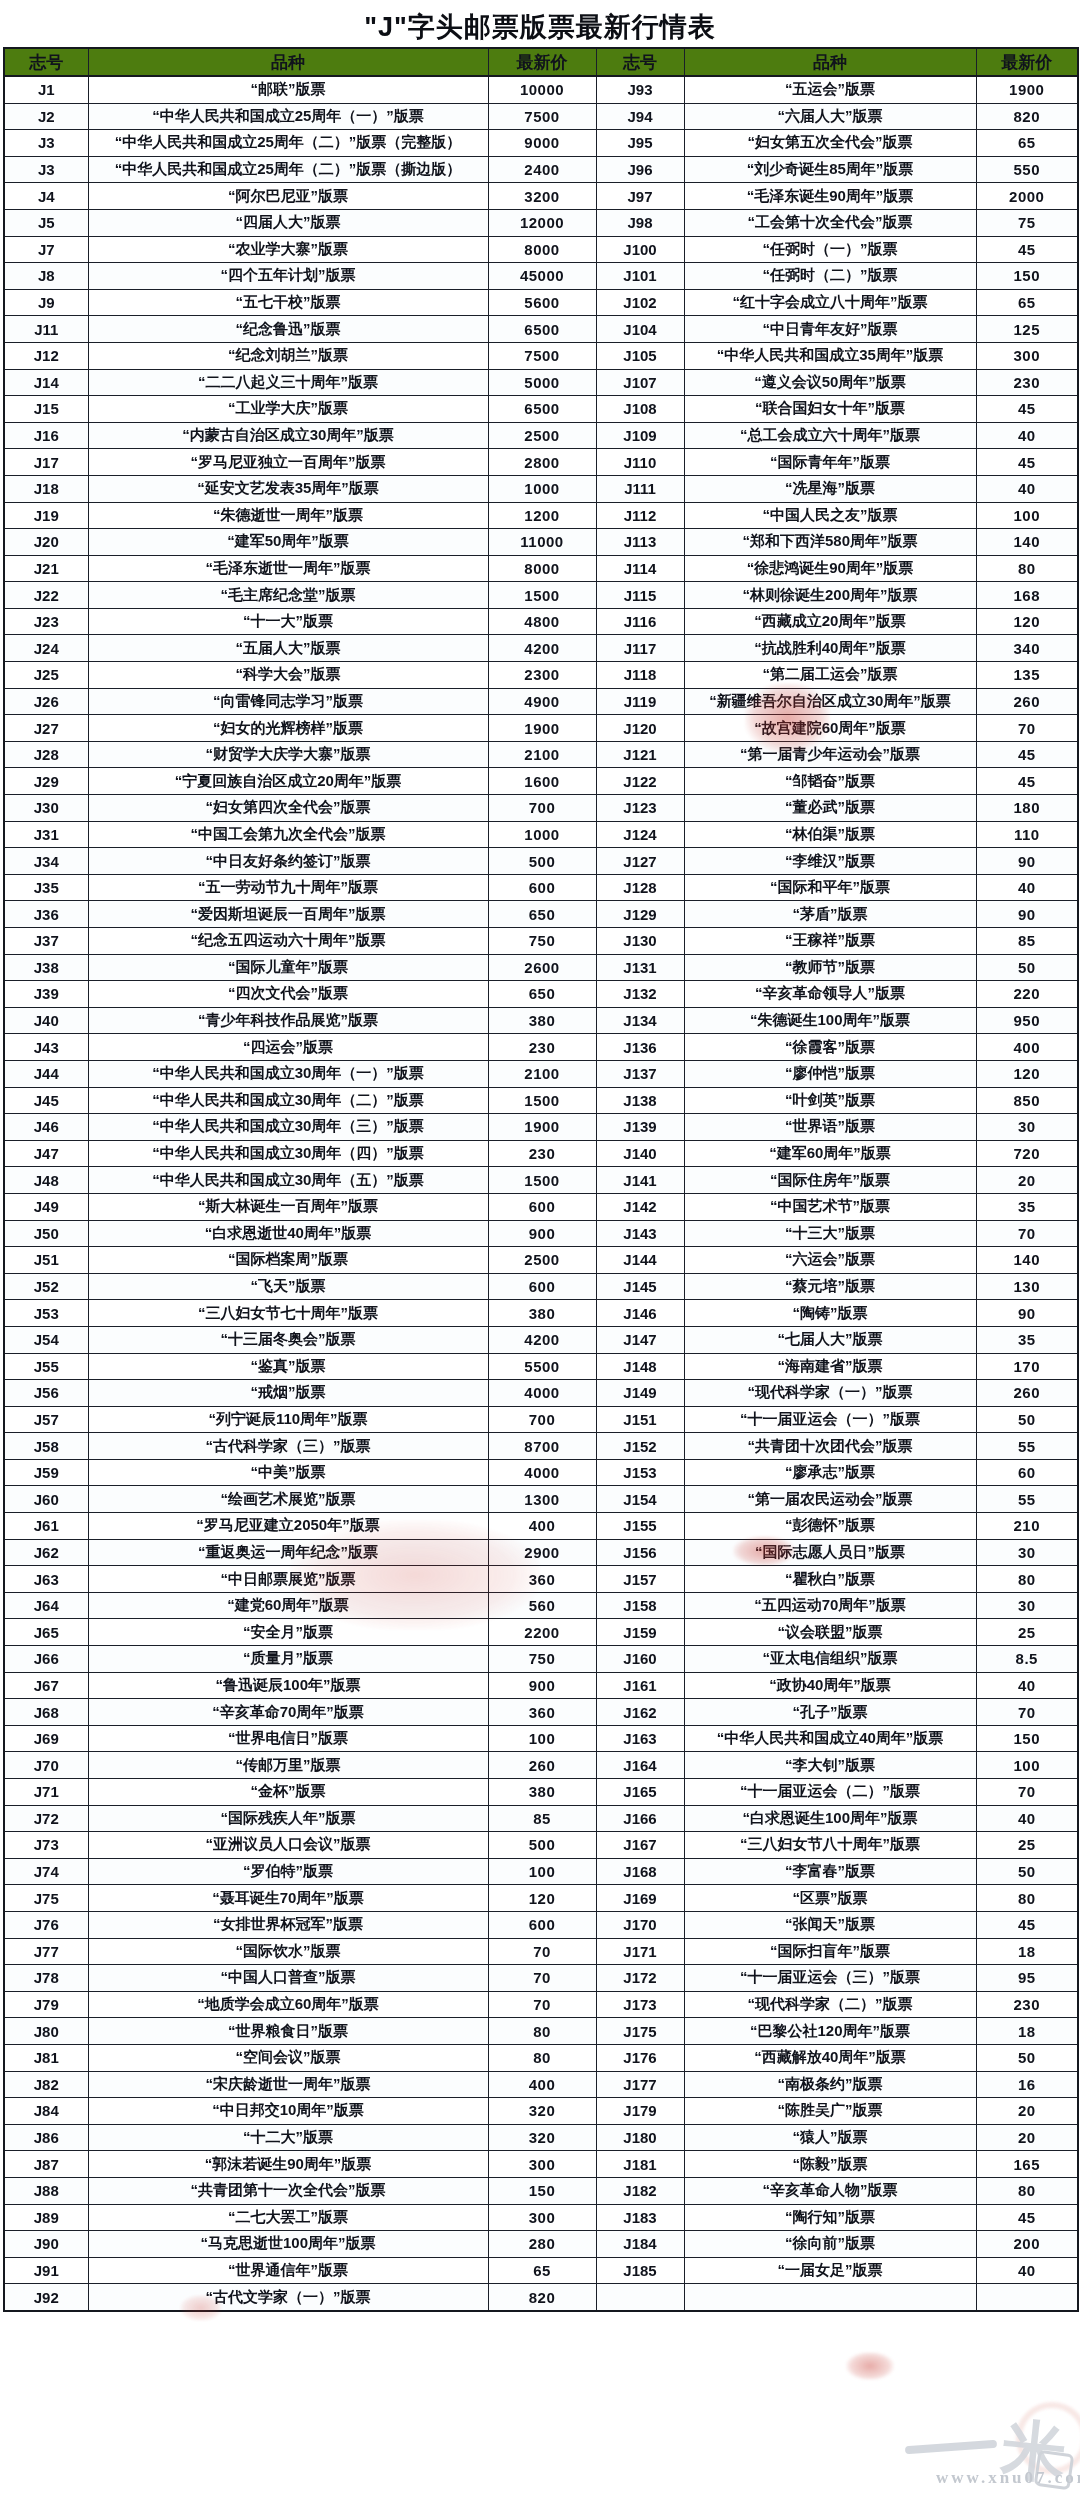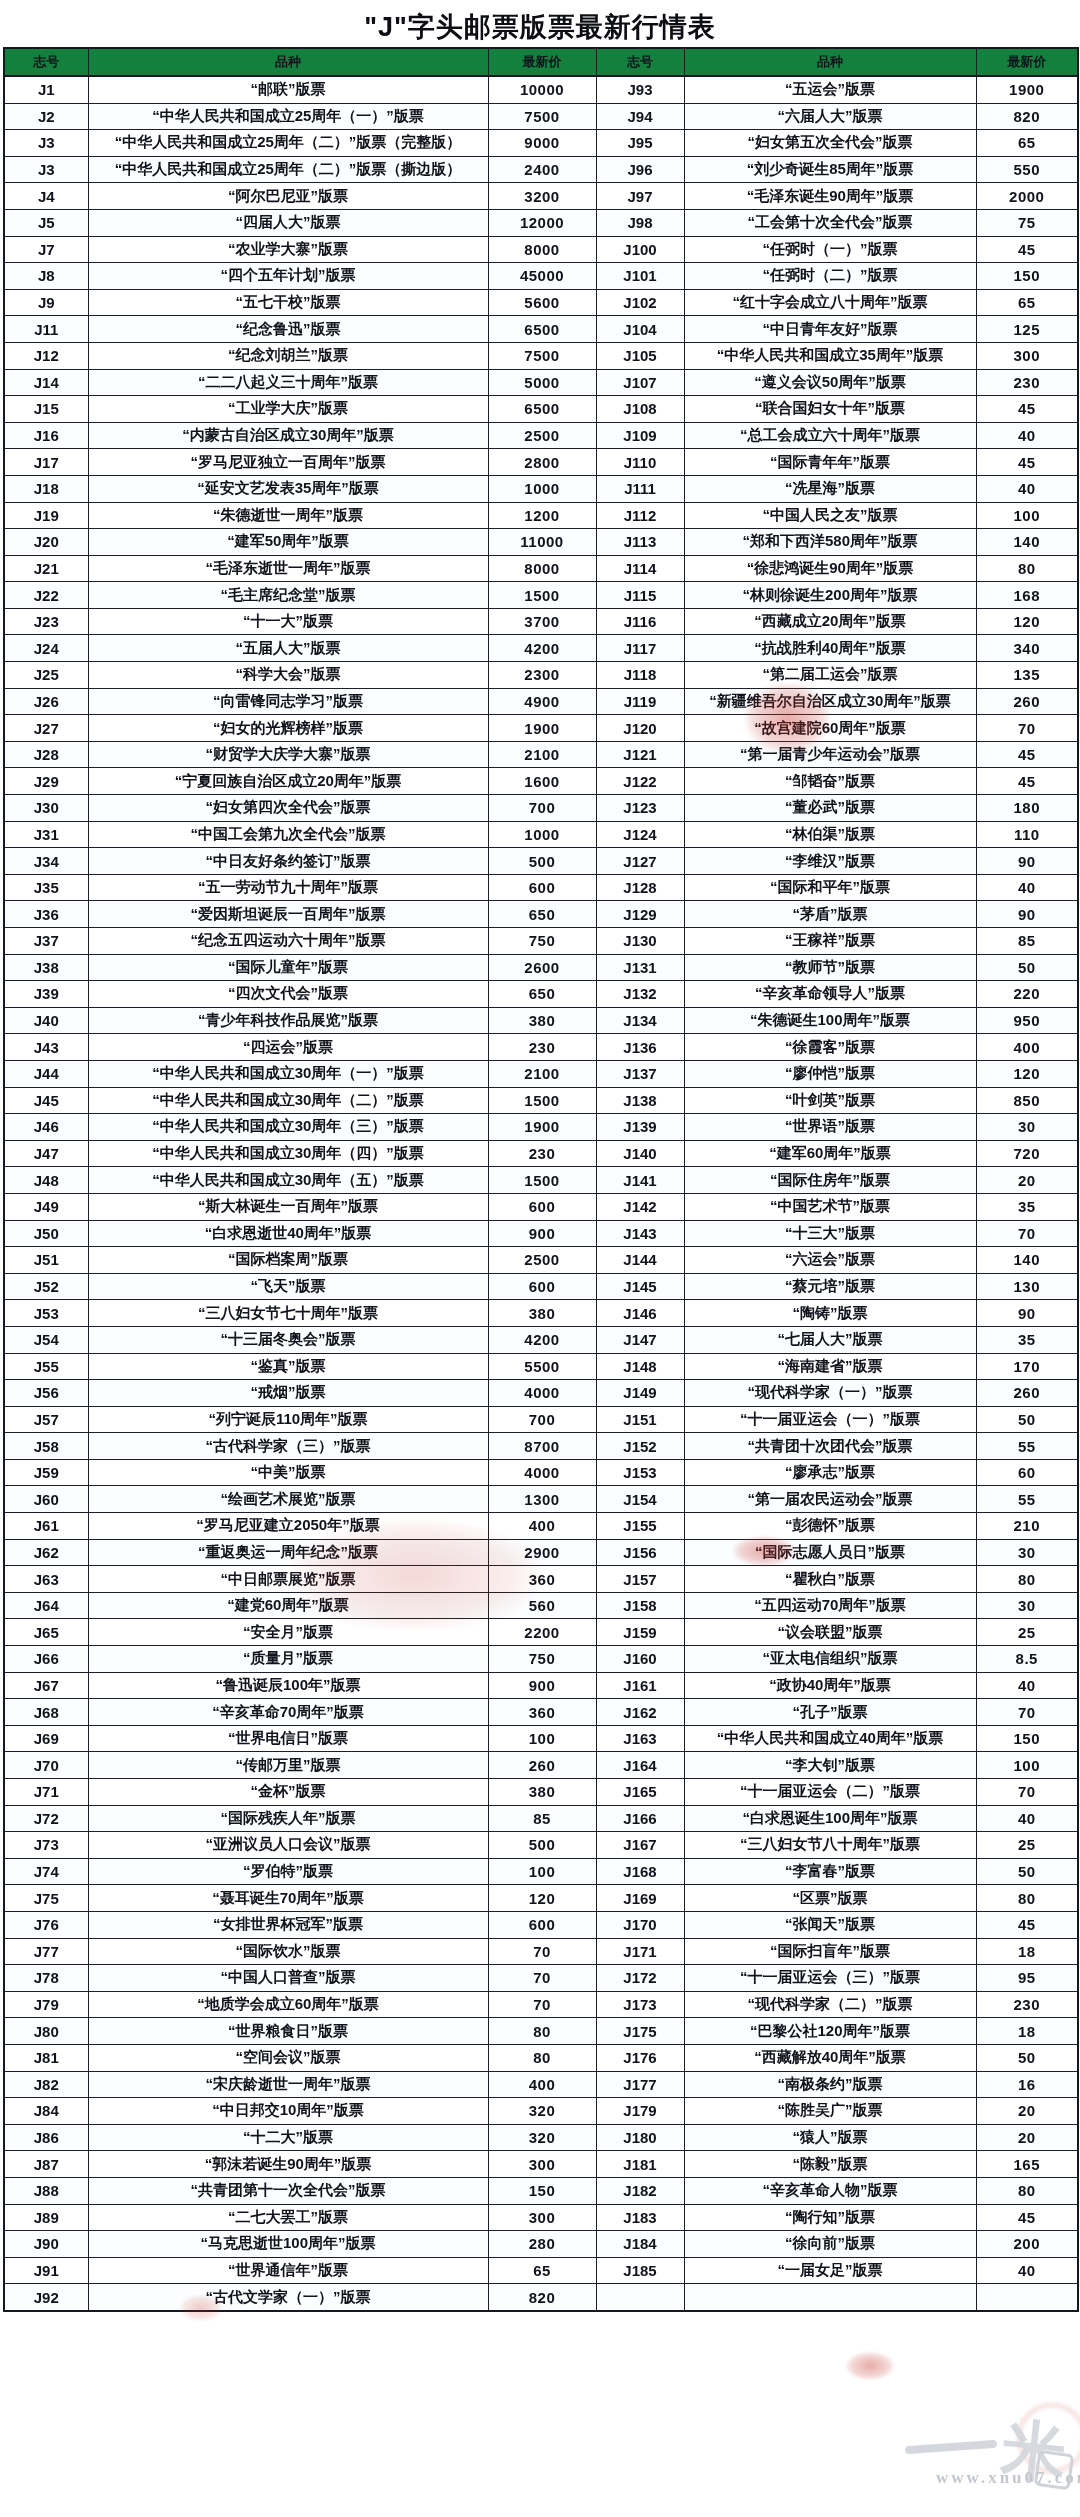--- a/index.html
+++ b/index.html
@@ -33,23 +33,23 @@
     padding: 0 2px;
     text-align: center;
     vertical-align: middle;
     font-weight: bold;
     color: #10131c;
     overflow: hidden;
     white-space: nowrap;
   }
   table.price-table th {
     height: 26px;
-    font-size: 13px;
+    font-size: 17px;
     border-bottom: 2.5px solid #14181f;
-    background: #15803d;
+    background: #4d7c0f;
     text-align: center;
   }
   table.price-table td {
     height: 25.6px;
     font-size: 15px;
   }
   table.price-table tbody tr:nth-child(even) td { background: #fbfdfe; }
   table.price-table tbody tr:nth-child(odd) td { background: #ffffff; }
   td.col-id { font-size: 15.5px; }
   td.col-price { font-size: 15.5px; letter-spacing: 0.5px; }
@@ -285,21 +285,21 @@
           <td class="col-id">J22</td>
           <td class="col-name">“毛主席纪念堂”版票</td>
           <td class="col-price">1500</td>
           <td class="col-id">J115</td>
           <td class="col-name">“林则徐诞生200周年”版票</td>
           <td class="col-price">168</td>
         </tr>
         <tr>
           <td class="col-id">J23</td>
           <td class="col-name">“十一大”版票</td>
-          <td class="col-price">3700</td>
+          <td class="col-price">4800</td>
           <td class="col-id">J116</td>
           <td class="col-name">“西藏成立20周年”版票</td>
           <td class="col-price">120</td>
         </tr>
         <tr>
           <td class="col-id">J24</td>
           <td class="col-name">“五届人大”版票</td>
           <td class="col-price">4200</td>
           <td class="col-id">J117</td>
           <td class="col-name">“抗战胜利40周年”版票</td>

